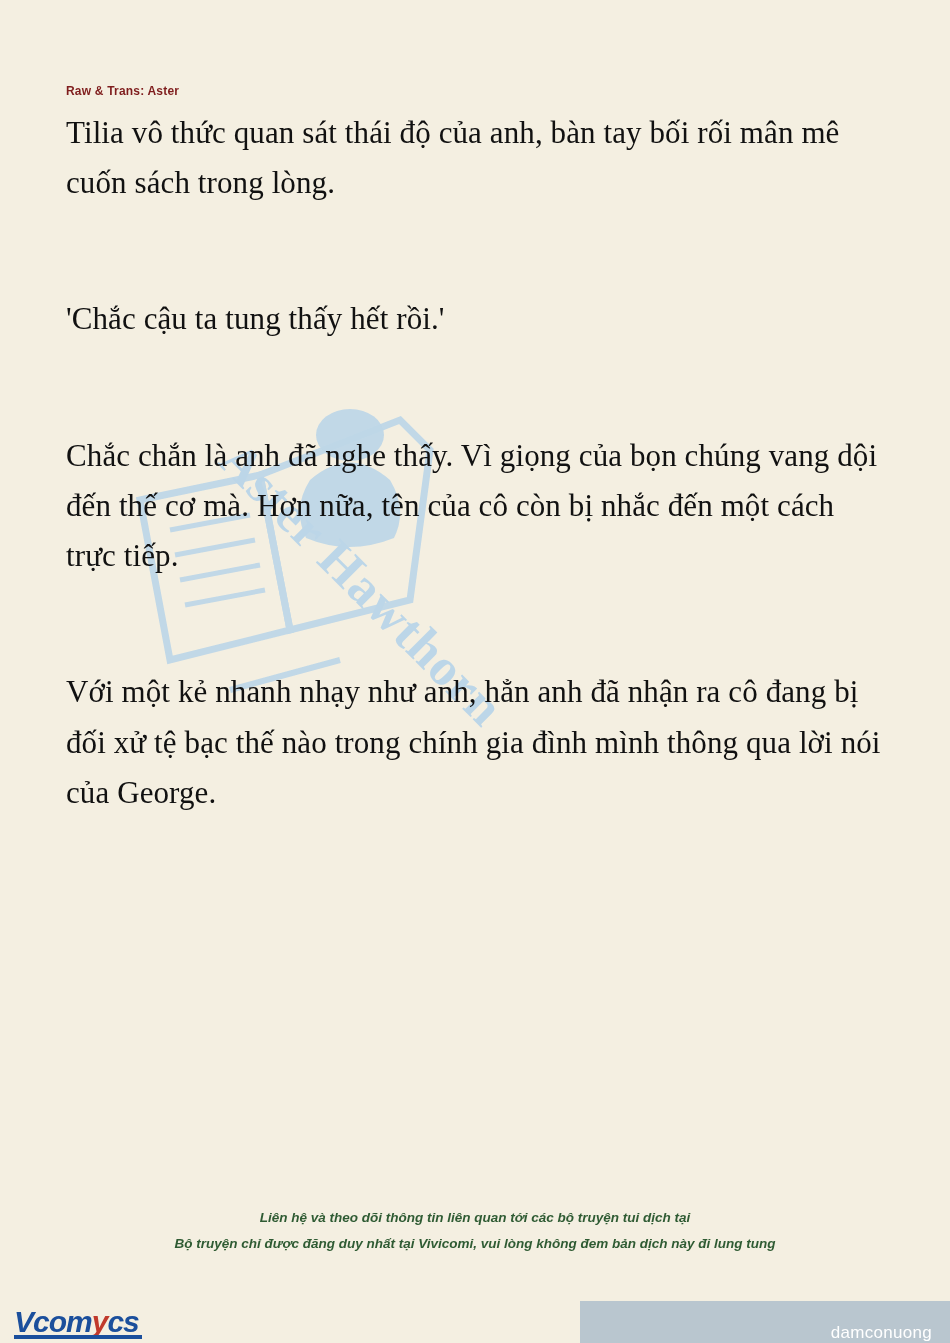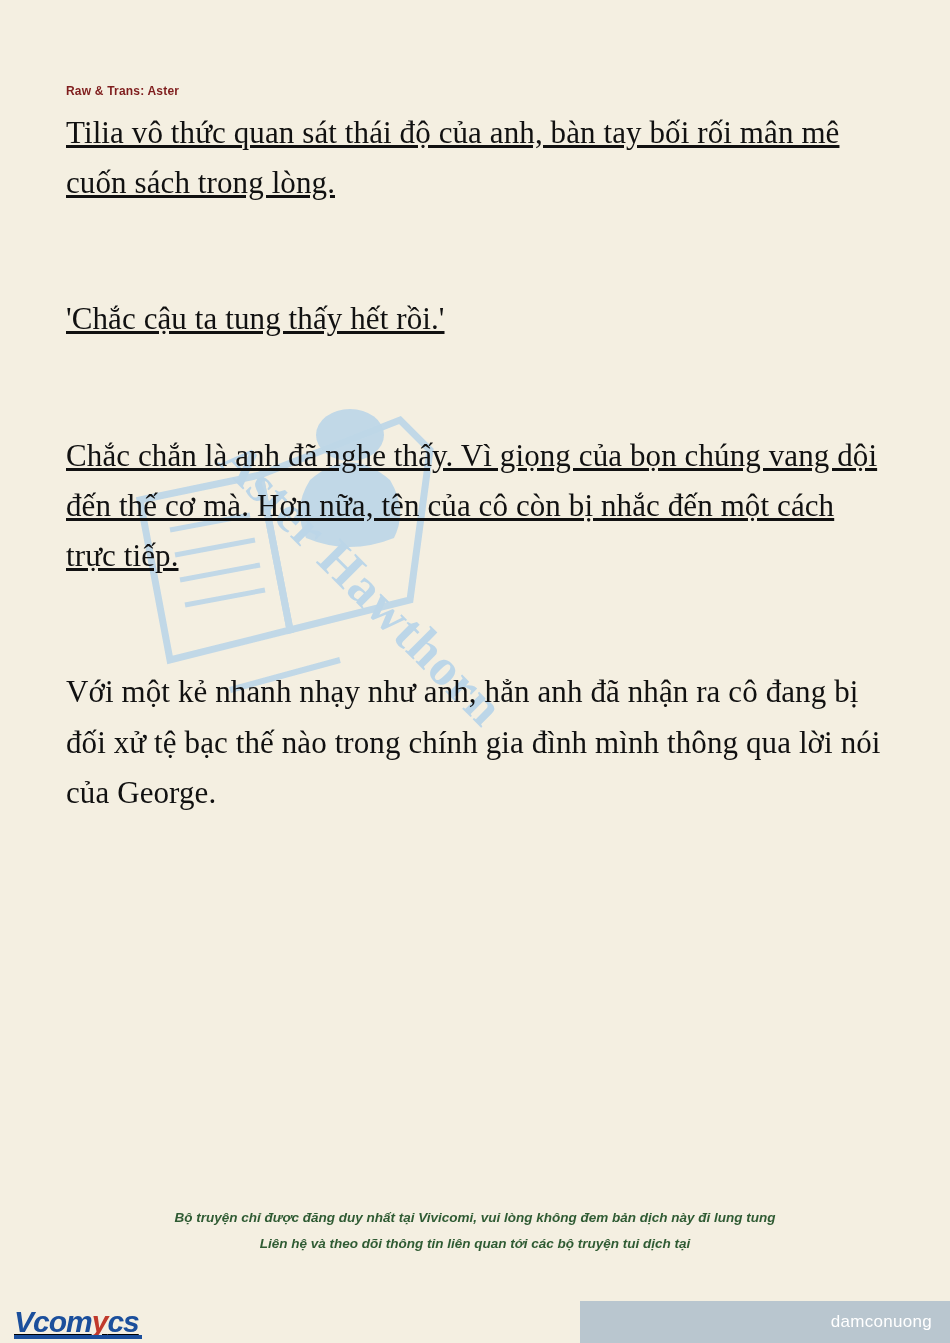--- a/index.html
+++ b/index.html
@@ -67,21 +67,21 @@
   .para {
     font-family: "Liberation Serif", serif;
     font-size: 31px;
     line-height: 1.62;
     color: #111111;
     margin: 0 0 62px 0;
     position: relative;
     z-index: 2;
     letter-spacing: 0.1px;
   }
-  .para.gap-lg { margin-bottom: 86px; text-decoration: underline; }
+  .para.gap-lg { margin-bottom: 86px; }
 
   
   .footer-note {
     position: absolute;
     left: 0;
     right: 0;
     top: 1205px;
     text-align: center;
     color: #2f5b33;
     font-size: 13.5px;
@@ -102,31 +102,30 @@
     position: absolute;
     left: 0;
     bottom: 0;
     width: 300px;
     height: 42px;
     background: #f4efe1;
     display: flex;
     align-items: center;
     padding-left: 14px;
     box-sizing: border-box;
-    text-decoration: underline;
   }
   .bottombar .right {
     position: absolute;
     right: 0;
     bottom: 0;
     width: 370px;
     height: 42px;
     background: #b9c6cf;
     display: flex;
-    align-items: center;
+    align-items: flex-end;
     justify-content: flex-end;
     padding-right: 18px;
     box-sizing: border-box;
   }
   .brand {
     font-size: 30px;
     font-weight: 800;
     font-style: italic;
     letter-spacing: -1px;
     line-height: 1;
@@ -177,22 +176,22 @@
   <div class="wm-text">Aster Hawthorn</div>
 
   <div class="content">
     <p class="para gap-lg">Tilia vô thức quan sát thái độ của anh, bàn tay bối rối mân mê cuốn sách trong lòng.</p>
     <p class="para gap-lg">'Chắc cậu ta tung thấy hết rồi.'</p>
     <p class="para gap-lg">Chắc chắn là anh đã nghe thấy. Vì giọng của bọn chúng vang dội đến thế cơ mà. Hơn nữa, tên của cô còn bị nhắc đến một cách trực tiếp.</p>
     <p class="para">Với một kẻ nhanh nhạy như anh, hẳn anh đã nhận ra cô đang bị đối xử tệ bạc thế nào trong chính gia đình mình thông qua lời nói của George.</p>
   </div>
 
   <div class="footer-note">
+    <div>Liên hệ và theo dõi thông tin liên quan tới các bộ truyện tui dịch tại</div>
     <div>Bộ truyện chỉ được đăng duy nhất tại Vivicomi, vui lòng không đem bản dịch này đi lung tung</div>
-    <div>Liên hệ và theo dõi thông tin liên quan tới các bộ truyện tui dịch tại</div>
   </div>
 
   <div class="bottombar">
     <div class="left">
       <span class="brand"><span class="v">V</span><span class="com">com</span><span class="y">y</span><span class="cs">cs</span></span>
       <span class="brand-underline"></span>
     </div>
     <div class="right">
       <span class="dam">damconuong</span>
     </div>

